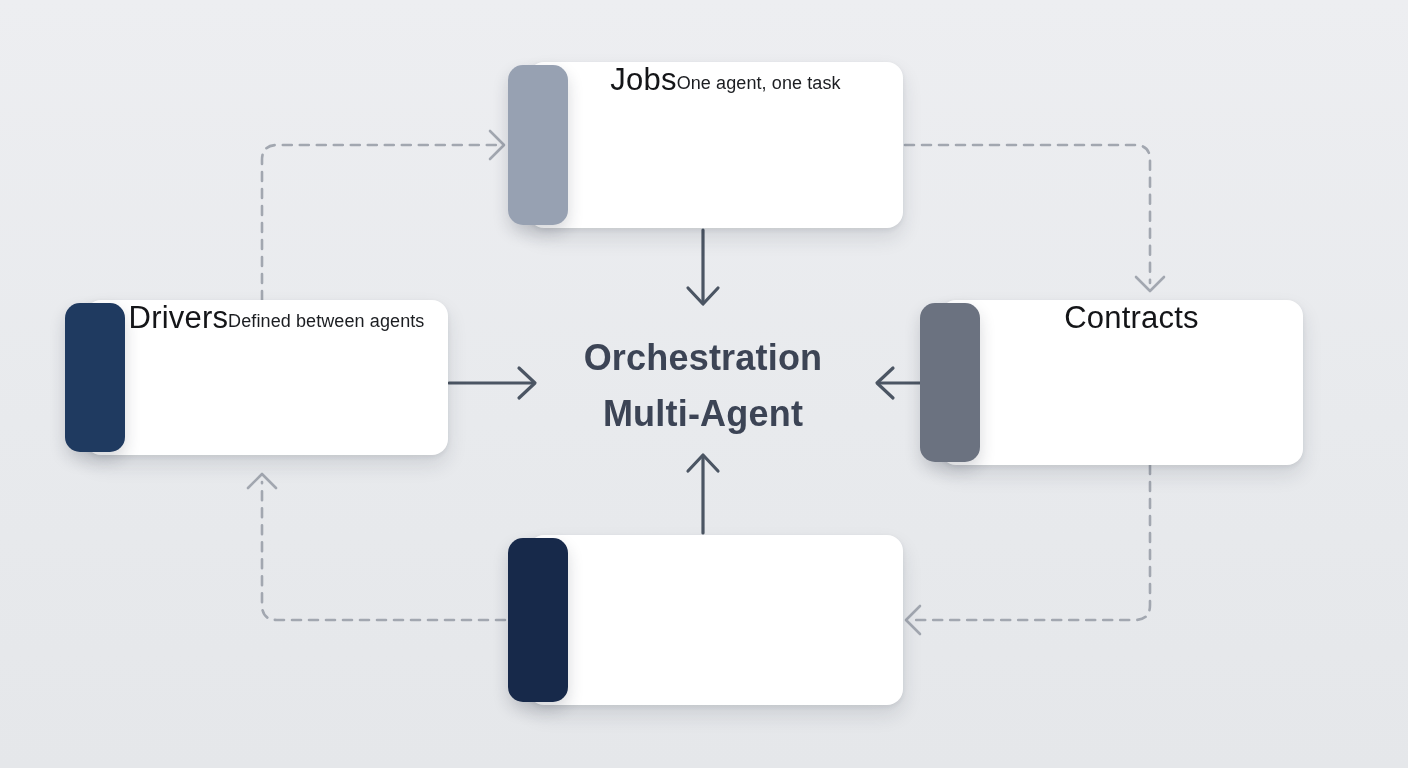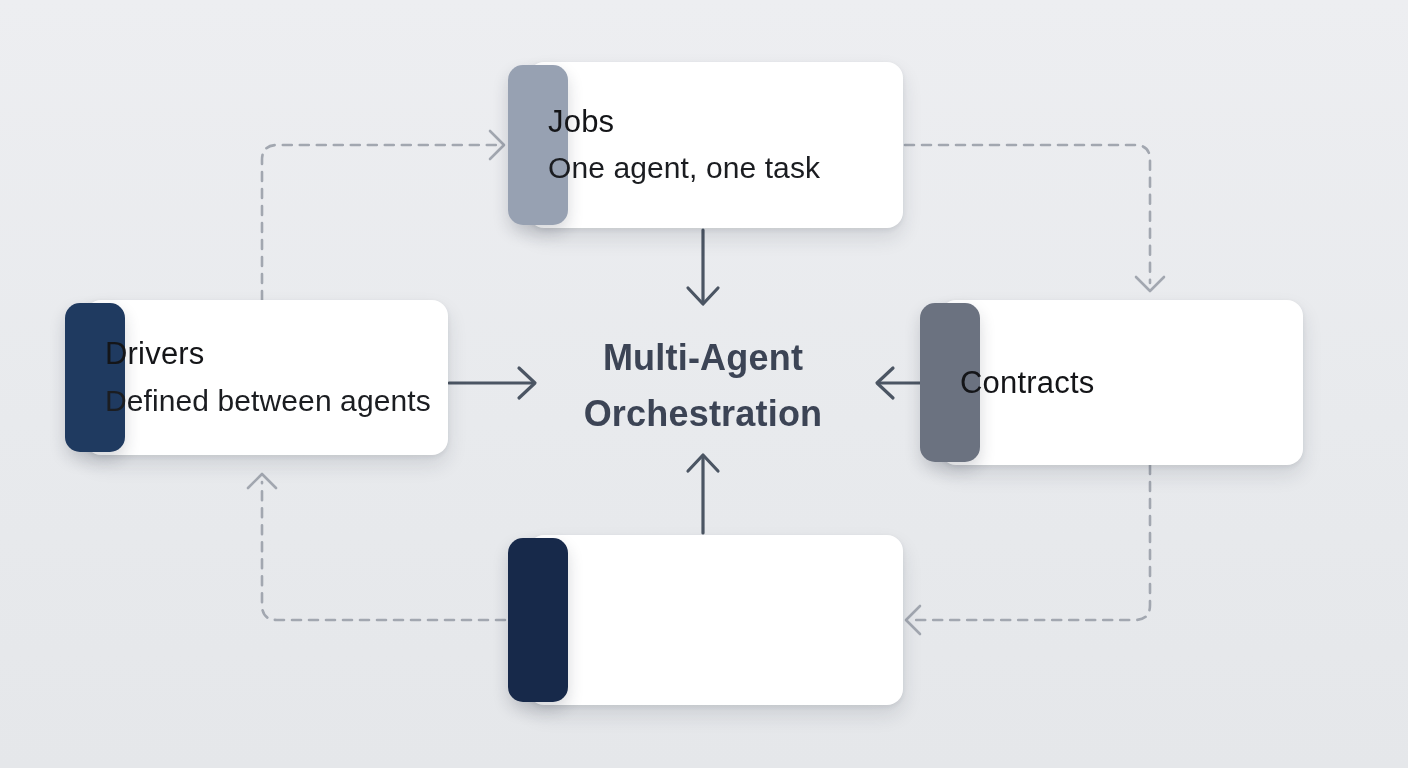--- a/index.html
+++ b/index.html
@@ -20,21 +20,21 @@
     width: 1408px; height: 768px;
     z-index: 1;
   }
   .node-card {
     position: absolute;
     z-index: 2;
     background: #ffffff;
     border-radius: 16px;
     box-shadow: 0 10px 20px rgba(31, 41, 55, 0.12), 0 2px 5px rgba(31, 41, 55, 0.08);
     display: flex;
-    flex-direction: column;
+    flex-direction: row;
     justify-content: center;
     padding-left: 20px;
     box-sizing: border-box;
   }
   .accent-plate {
     position: absolute;
     left: -20px;
     top: 3px;
     bottom: 3px;
     width: 60px;
@@ -44,21 +44,21 @@
   }
   .node-title {
     font-size: 31px;
     font-weight: 500;
     color: #141518;
     letter-spacing: 0.2px;
     line-height: 1.15;
   }
   .node-subtitle {
     margin-top: 11px;
-    font-size: 30px;
+    font-size: 18px;
     font-weight: 400;
     color: #1b1d21;
     letter-spacing: 0.1px;
     line-height: 1.2;
   }
   #card-jobs      { left: 528px; top:  62px; width: 375px; height: 166px; }
   #card-drivers   { left:  85px; top: 300px; width: 363px; height: 155px; }
   #card-contracts { left: 940px; top: 300px; width: 363px; height: 165px; }
   #card-logs      { left: 528px; top: 535px; width: 375px; height: 170px; }
   #center-title {
@@ -130,15 +130,15 @@
 <div class="node-card" id="card-contracts">
   <span class="accent-plate" style="background-color: rgb(107, 114, 128);"></span>
   <div class="node-title">Contracts</div>
 </div>
 
 <div class="node-card" id="card-logs">
   <span class="accent-plate" style="background-color: rgb(23, 41, 74);"></span>
 </div>
 
 <div id="center-title">
+  <div>Orchestration</div>
   <div>Multi-Agent</div>
-  <div>Orchestration</div>
 </div>
 
 </body></html>

